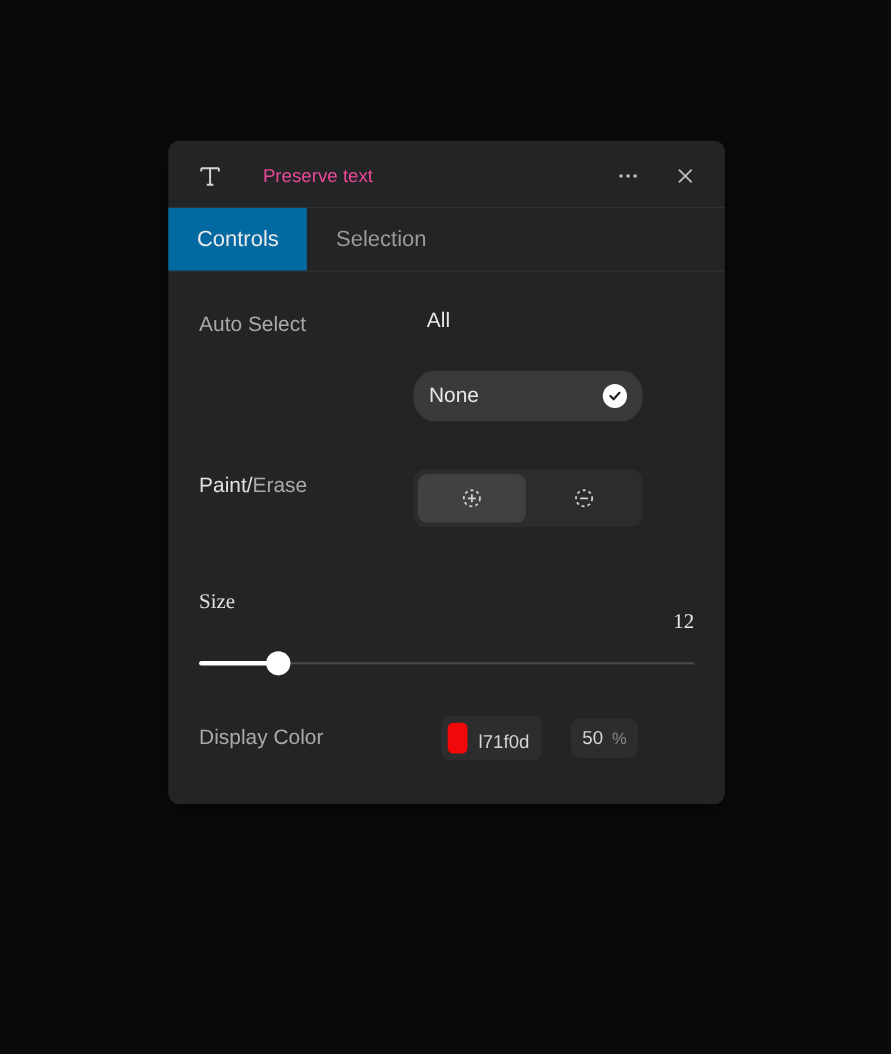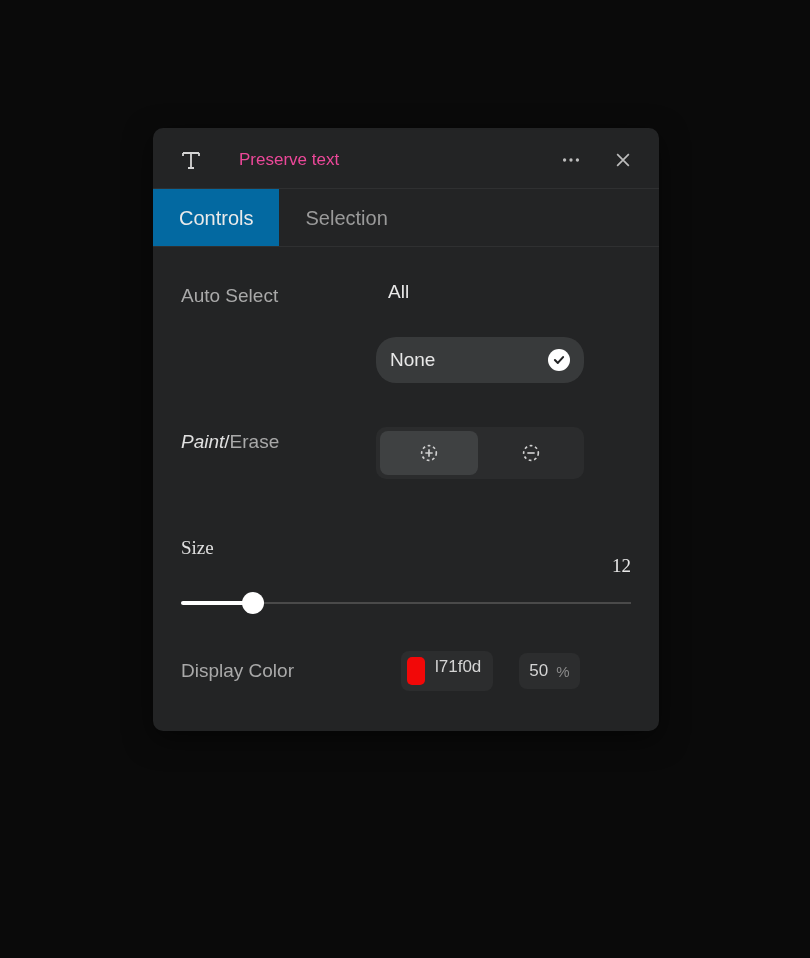--- a/index.html
+++ b/index.html
@@ -79,21 +79,20 @@
       margin-bottom: 44px;
     }
     .row .label {
       width: 195px;
       font-size: 19px;
       color: #a9a9a9;
       padding-top: 4px;
     }
     .row .label .strong {
       color: #e0e0e0;
-      font-style: italic;
     }
     .row .label .slash {
       color: #e0e0e0;
     }
     .options {
       display: flex;
       flex-direction: column;
       gap: 34px;
     }
     .option-simple {
@@ -200,21 +199,21 @@
       display: flex;
       align-items: center;
     }
     .color-row .label {
       width: 220px;
       font-size: 19px;
       color: #a9a9a9;
     }
     .color-chip {
       display: flex;
-      align-items: flex-start;
+      align-items: flex-end;
       background: #2c2d2e;
       border-radius: 8px;
       padding: 6px 12px 6px 6px;
       gap: 10px;
       cursor: pointer;
     }
     .swatch {
       width: 18px;
       height: 28px;
       border-radius: 5px;

